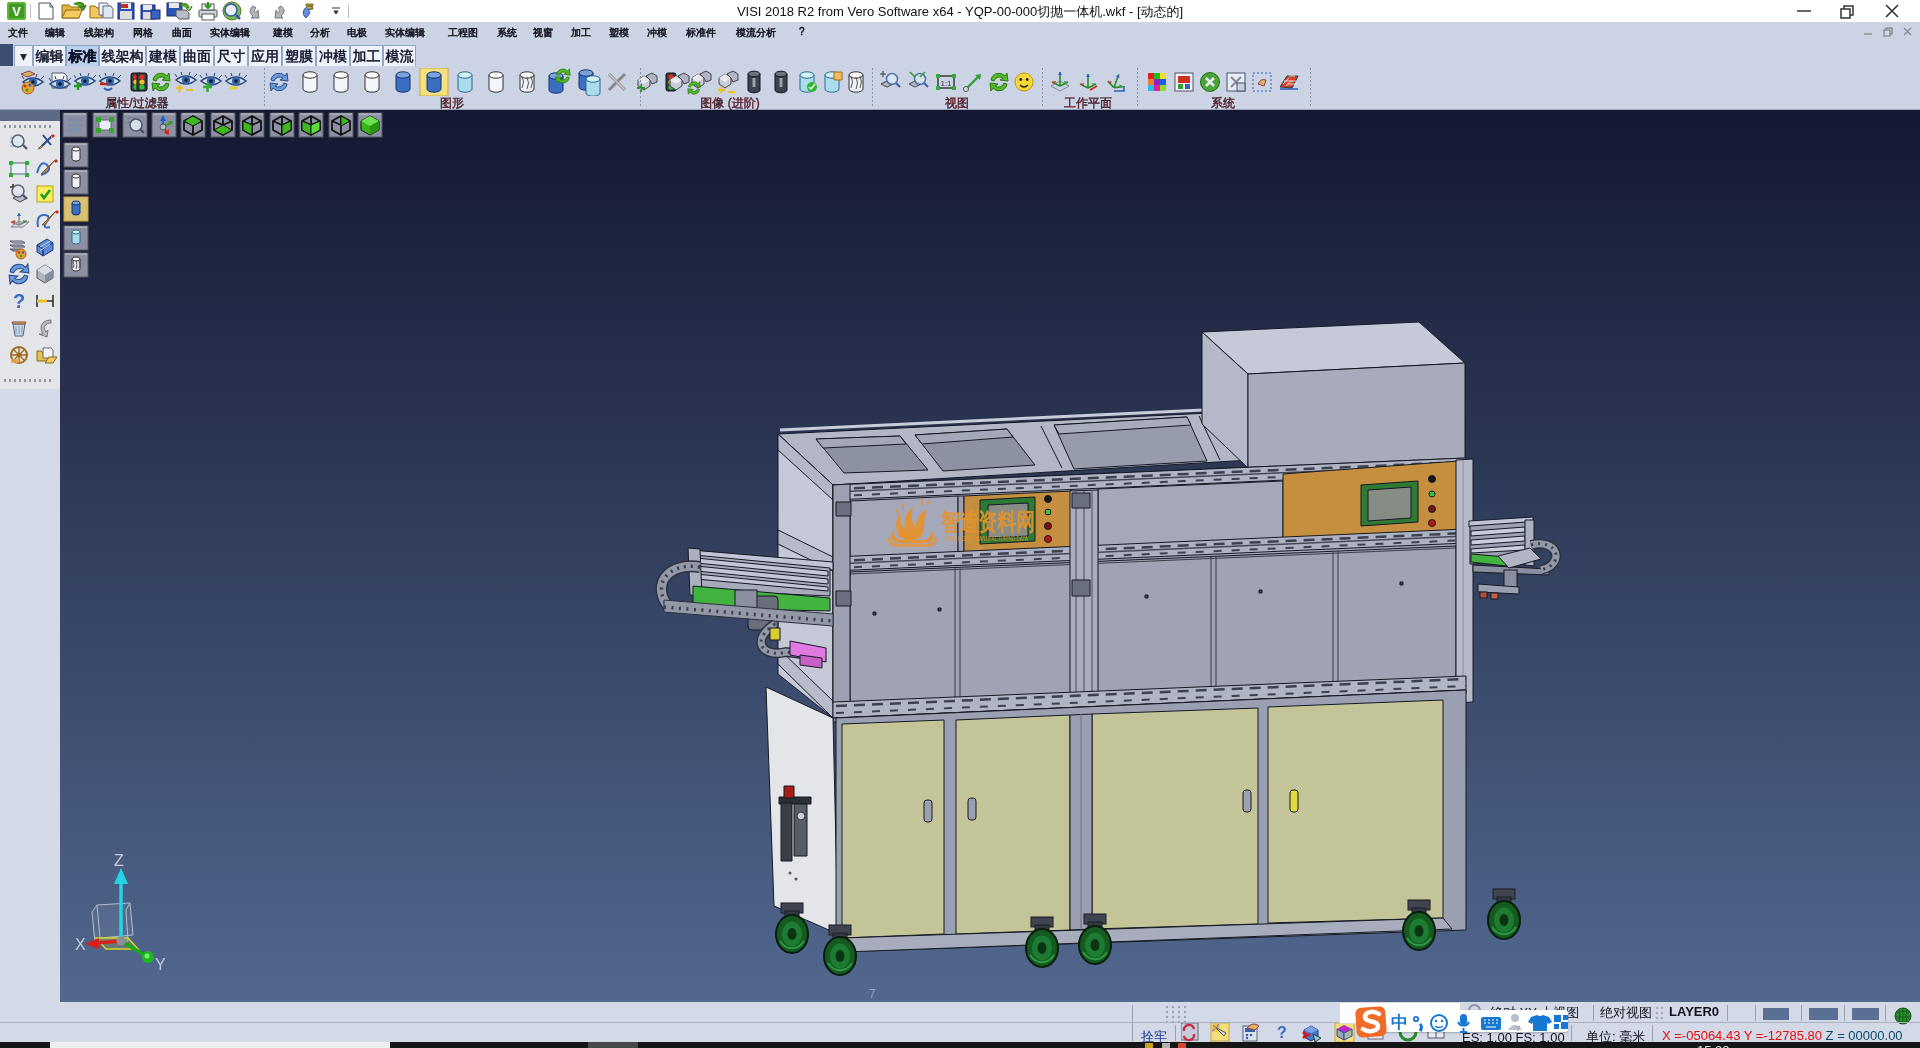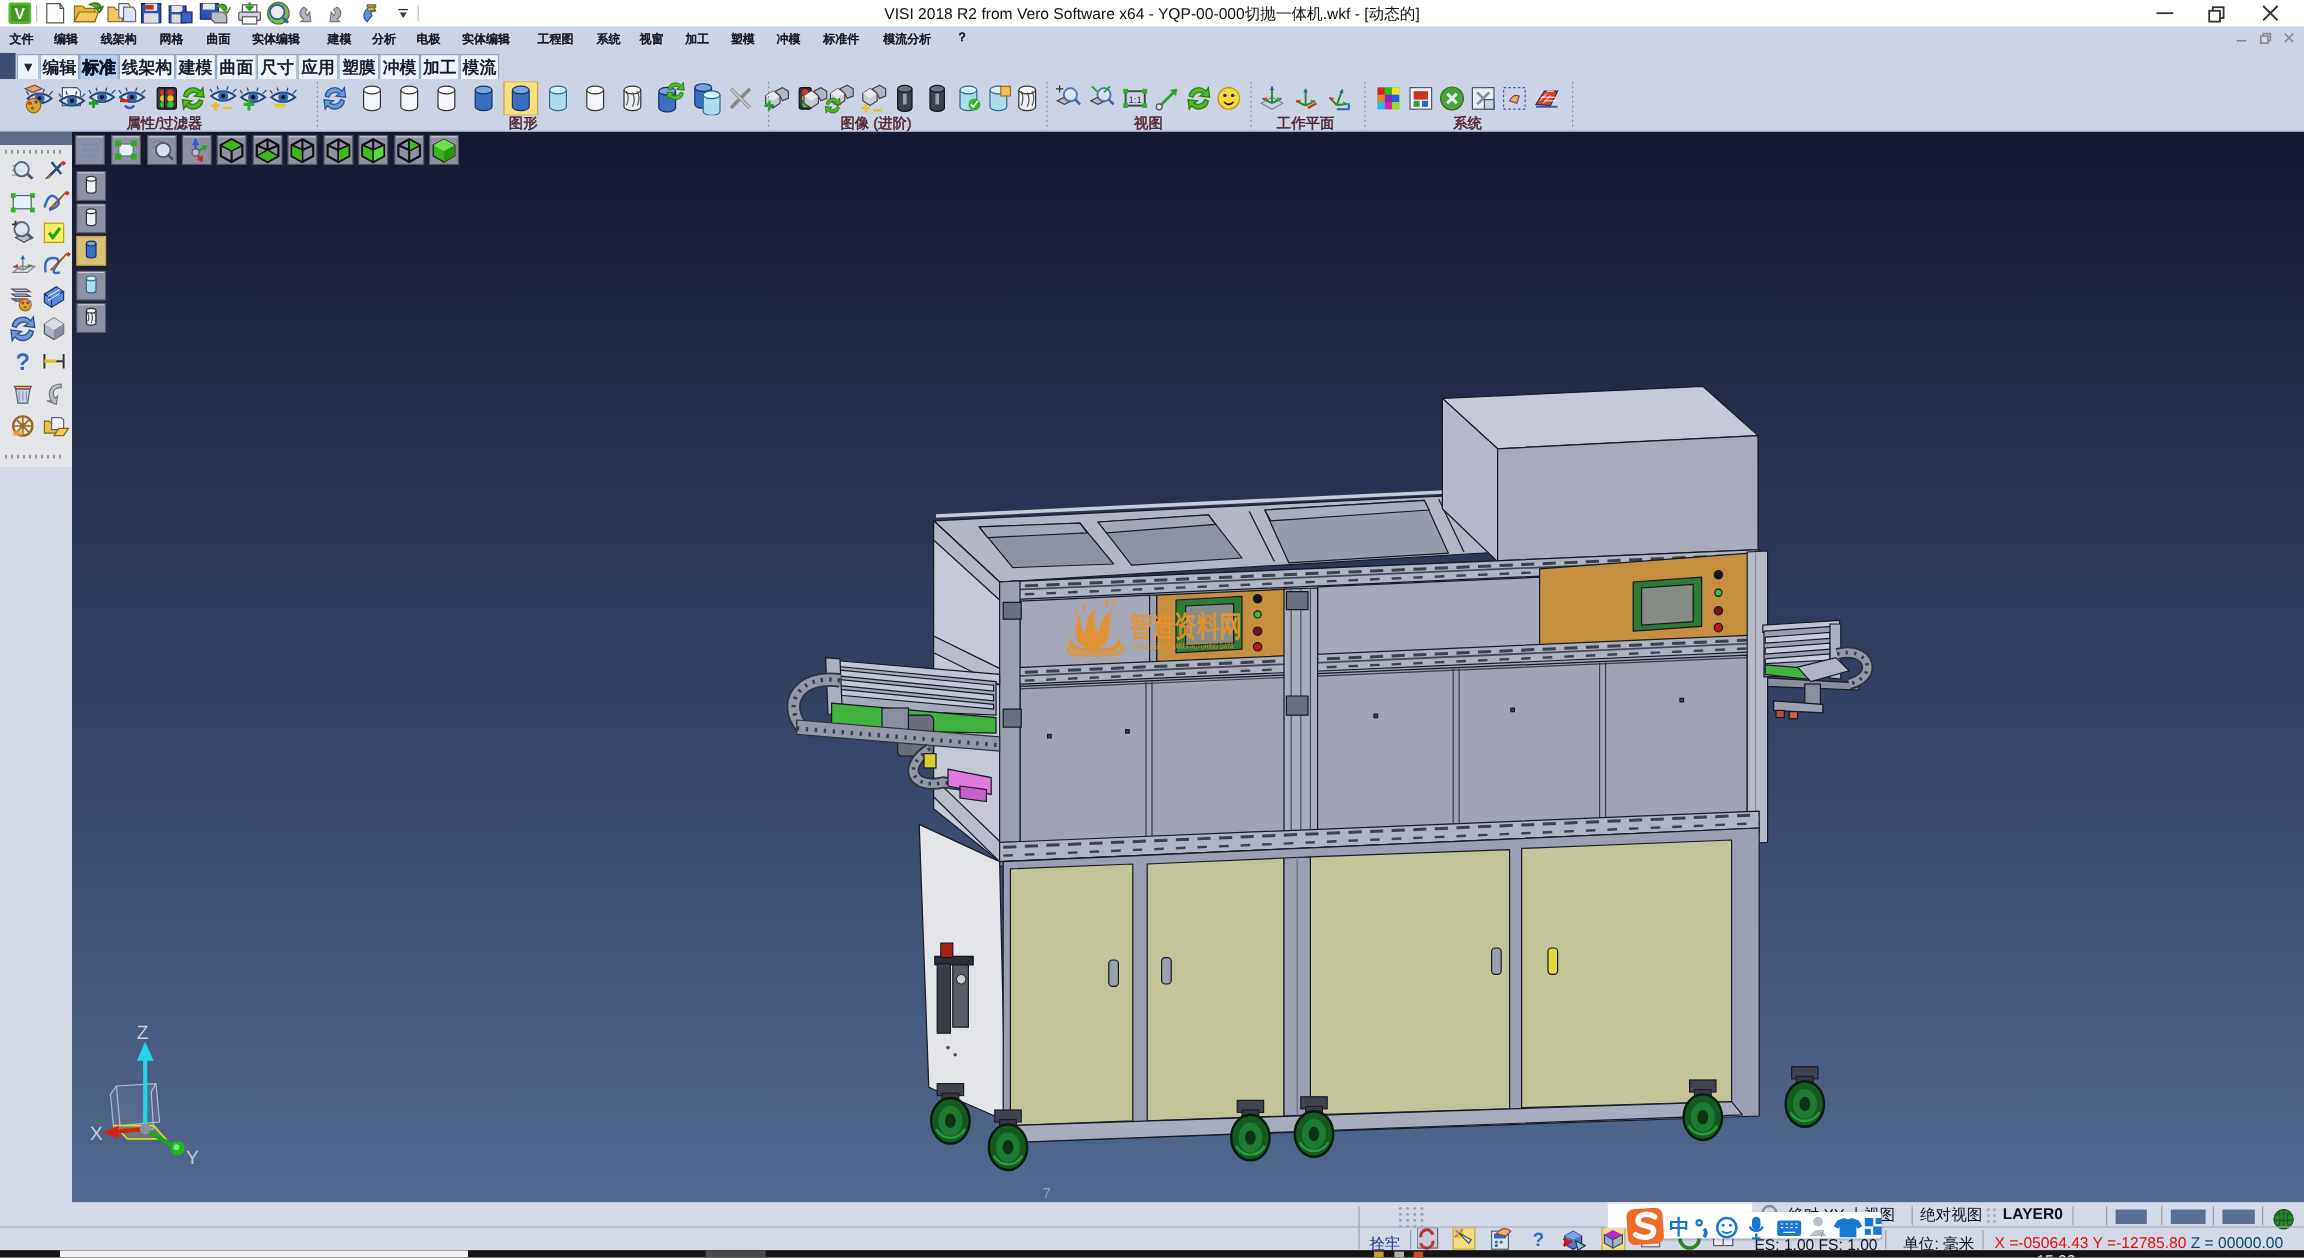--- a/index.html
+++ b/index.html
@@ -334,21 +334,21 @@
         <rect x="-9" y="-9" width="18" height="18" fill="none" stroke="#3060c0" stroke-dasharray="2 2"></rect>
         <path d="M-4 2 q3 -6 8 -4 l-2 6 Z" fill="#e8b060" stroke="#845"></path>
       </g>
     <g transform="translate(1289,14)">
         <path d="M-9 5 L-2 -6 L9 -6 L3 6 Z" fill="#d84030" stroke="#333"></path>
         <path d="M-6 2 L0 -4 M-3 4 L3 -2 M0 -6 L6 -6 M-5 -1 L7 -1 M-2 2 L8 2" stroke="#fff" stroke-width="0.8"></path>
         <path d="M-9 7 L9 7" stroke="#3060c0" stroke-width="1.6"></path>
       </g>
   </svg>
   <div class="lbl" style="left:137px">属性/过滤器</div>
-  <div class="lbl" style="left:436px">图形</div>
+  <div class="lbl" style="left:452px">图形</div>
   <div class="lbl" style="left:730px">图像 (进阶)</div>
   <div class="lbl" style="left:957px">视图</div>
   <div class="lbl" style="left:1088px">工作平面</div>
   <div class="lbl" style="left:1223px">系统</div>
   <div class="tsep" style="left:264px"></div>
   <div class="tsep" style="left:640px"></div>
   <div class="tsep" style="left:872px"></div>
   <div class="tsep" style="left:1042px"></div>
   <div class="tsep" style="left:1137px"></div>
   <div class="tsep" style="left:1310px"></div>

